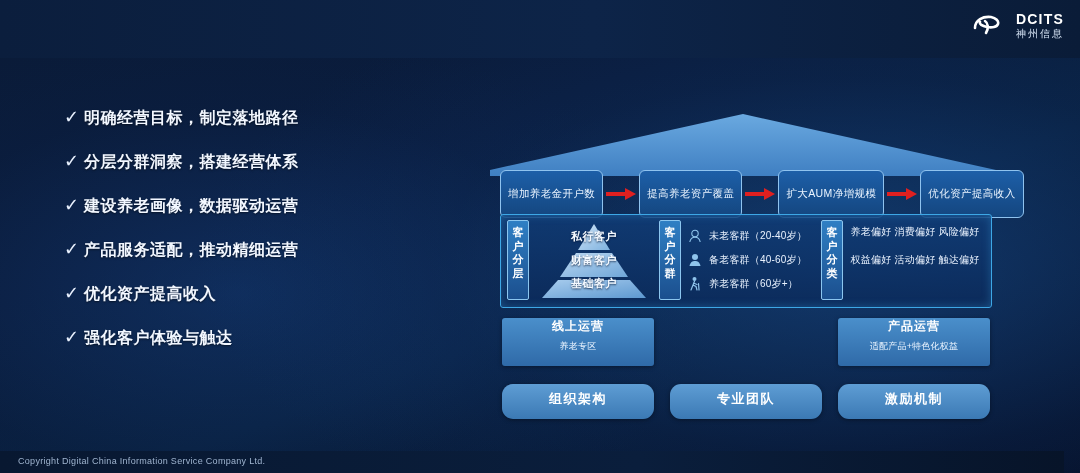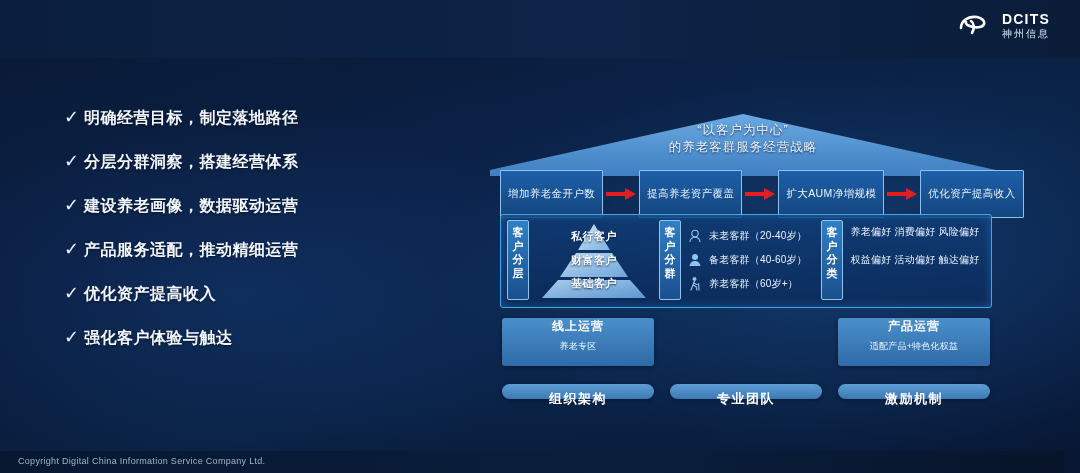--- a/index.html
+++ b/index.html
@@ -13,21 +13,21 @@
     background:
       radial-gradient(900px 420px at 78% 56%, rgba(30,92,170,0.45) 0%, rgba(17,56,118,0.18) 45%, rgba(8,25,58,0.0) 72%),
       radial-gradient(620px 340px at 22% 62%, rgba(24,70,140,0.40) 0%, rgba(12,38,84,0.12) 55%, rgba(8,22,52,0) 78%),
       linear-gradient(160deg,#0a1b38 0%,#0a1c3c 35%,#09203f 60%,#061129 100%);
   }
   
   .hdr{position:absolute;top:0;left:0;width:1080px;height:58px;
        background:linear-gradient(90deg,#0b1e3d 0%,#0d2448 55%,#0a1c38 100%);}
   .hdr-title{position:absolute;left:22px;top:14px;font-size:25px;font-weight:bold;
        color:#ffffff;letter-spacing:1px;text-shadow:0 1px 3px rgba(0,0,0,.6);}
-  .logo{position:absolute;right:30px;top:12px;display:flex;align-items:center;gap:16px;}
+  .logo{position:absolute;right:16px;top:12px;display:flex;align-items:center;gap:16px;}
   .logo-mark{width:28px;height:26px;}
   .logo-txt{display:flex;flex-direction:column;line-height:1;}
   .logo-en{font-size:14px;font-weight:bold;color:#ffffff;letter-spacing:1.2px;}
   .logo-cn{font-size:10px;color:#d8e6f7;letter-spacing:2px;margin-top:3px;}
   
   .bullets{position:absolute;left:64px;top:104px;width:400px;}
   .bul{display:flex;align-items:flex-start;margin-bottom:17px;}
   .chk{width:20px;flex:0 0 20px;color:#eaf2ff;font-size:18px;line-height:26px;
        font-family:"DejaVu Sans",sans-serif;}
   .bul-txt{font-size:16px;font-weight:bold;color:#f2f7ff;line-height:27px;
@@ -35,21 +35,21 @@
   
   .diagram{position:absolute;left:490px;top:86px;width:506px;height:350px;}
   .roof{position:absolute;left:0;top:6px;width:506px;height:84px;}
   .roof svg{display:block;}
   .roof-txt{position:absolute;left:0;top:36px;width:506px;text-align:center;
        color:#f0f6ff;font-size:12.5px;line-height:17px;letter-spacing:1px;
        text-shadow:0 1px 2px rgba(0,20,60,.8);}
   
   .arrow-row{position:absolute;left:10px;top:96px;width:490px;height:24px;
        display:flex;align-items:center;}
-  .abox{flex:0 0 auto;height:22px;border:1px solid #8fc3ef;border-radius:1px;
+  .abox{flex:0 0 auto;height:22px;border:1px solid #8fc3ef;border-radius:6px;
        background:linear-gradient(180deg,#1d5fa8 0%,#14467f 100%);
        color:#eaf4ff;font-size:10.5px;line-height:20px;text-align:center;
        letter-spacing:.4px;padding:12px 7px;white-space:nowrap;}
   .arw{flex:0 0 auto;width:30px;height:12px;position:relative;margin:0 3px;}
   .arw i{position:absolute;left:0;top:4px;width:20px;height:4px;background:#e02020;display:block;}
   .arw b{position:absolute;right:0;top:0;width:0;height:0;
        border-top:6px solid transparent;border-bottom:6px solid transparent;
        border-left:11px solid #e02020;}
   
   .panel{position:absolute;left:10px;top:128px;width:490px;height:92px;
@@ -85,21 +85,21 @@
   .ctag{color:#eaf3ff;font-size:10px;text-align:center;letter-spacing:.2px;white-space:nowrap;}
   
   .ops{position:absolute;left:12px;top:232px;width:488px;display:flex;justify-content:space-between;}
   .opbox{width:152px;height:48px;border-radius:3px;
        background:linear-gradient(180deg,#4a8fcb 0%,#2f6aa8 100%);
        box-shadow:0 1px 4px rgba(0,0,0,.4);text-align:center;box-sizing:border-box;}
   .op-t{color:#ffffff;font-size:12px;font-weight:bold;letter-spacing:1px;}
   .op-s{color:#eaf4ff;font-size:9px;margin-top:5px;letter-spacing:.2px;white-space:nowrap;}
   
   .base{position:absolute;left:12px;top:298px;width:488px;display:flex;justify-content:space-between;}
-  .bbox{width:152px;height:15px;border-radius:11px;
+  .bbox{width:152px;height:35px;border-radius:11px;
        background:linear-gradient(180deg,#5e9dd4 0%,#3b79b4 100%);
        box-shadow:0 1px 4px rgba(0,0,0,.4);
        color:#ffffff;font-size:13px;font-weight:bold;line-height:30px;text-align:center;letter-spacing:1.5px;}
   
   .footer{position:absolute;left:0;bottom:0;width:1064px;height:22px;
        background:linear-gradient(90deg,#081831 0%,#0a1e3c 60%,#071429 100%);}
   .footer span{position:absolute;left:18px;top:5px;color:#9fb4cf;font-size:9px;letter-spacing:.3px;}
 </style>
 </head>
 <body>
@@ -153,24 +153,20 @@
     <div class="roof">
       <svg width="506" height="84" viewBox="0 0 506 84">
         <defs>
           <linearGradient id="roofg" x1="0" y1="0" x2="0" y2="1">
             <stop offset="0%" stop-color="#6aa9e0"></stop>
             <stop offset="100%" stop-color="#3f7fc2"></stop>
           </linearGradient>
         </defs>
         <polygon points="253,22 506,78 506,84 0,84 0,78" fill="url(#roofg)"></polygon>
       </svg>
-    </div>
-    <div class="roof-txt">
-      <div>“以客户为中心”</div>
-      <div>的养老客群服务经营战略</div>
     </div>
 
     <div class="arrow-row">
       <div class="abox">增加养老金开户数</div>
       <span class="arw">
           <i></i>
           <b></b>
         </span>
       <div class="abox">提高养老资产覆盖</div>
       <span class="arw">

